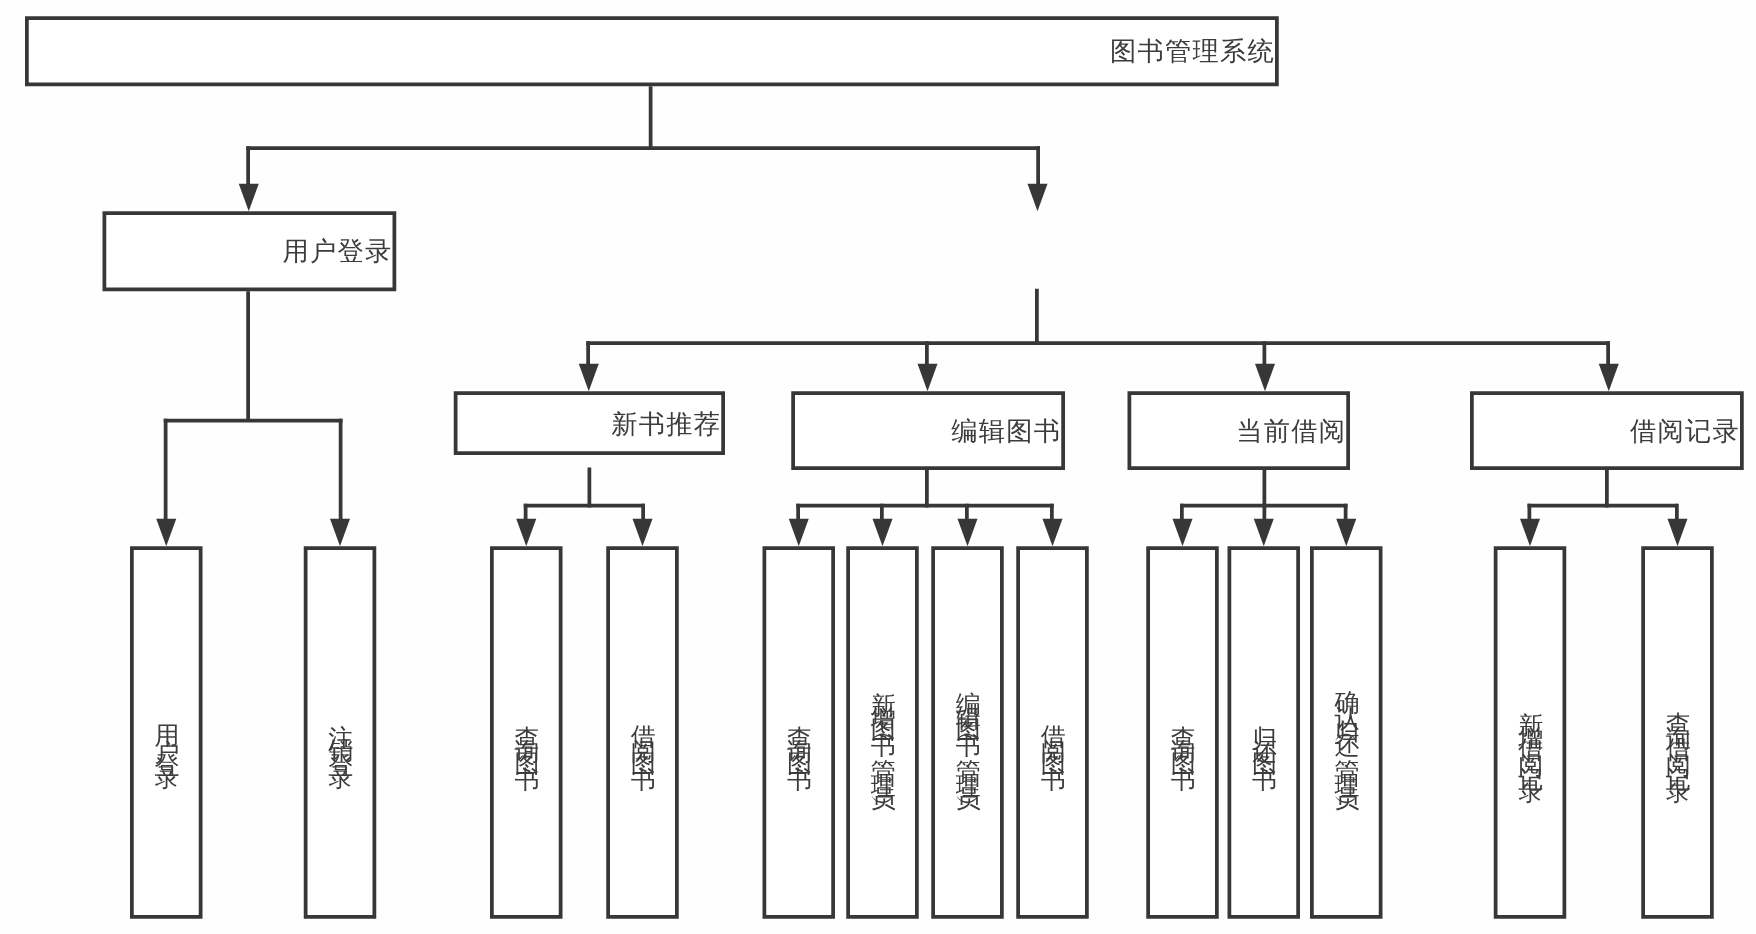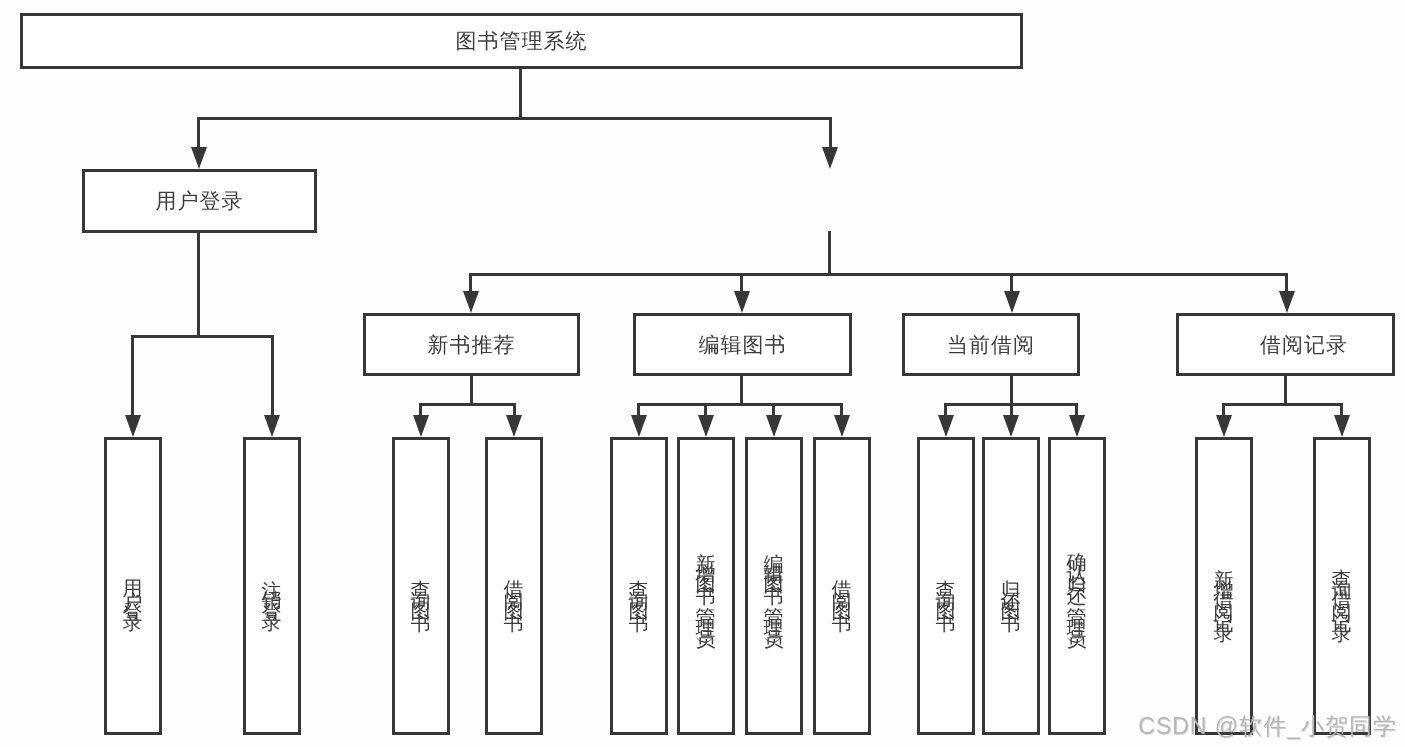--- a/index.html
+++ b/index.html
@@ -16,21 +16,21 @@
     overflow: hidden;
   }
   
   .box {
     position: absolute;
     box-sizing: border-box;
     background: #ffffff;
     border: 3px solid #373737;
     display: flex;
     align-items: center;
-    justify-content: center;
+    justify-content: flex-end;
     font-size: 21px;
     letter-spacing: 1px;
     color: #3c3c3c;
     z-index: 2;
   }
   
   .leaf {
     position: absolute;
     box-sizing: border-box;
     top: 437px;
@@ -111,21 +111,21 @@
   <div class="hl" style="left:469px; top:273px; width:819px;"></div>
   <div class="vl" style="left:469px; top:273px; height:25px;"></div>
   <div class="arr" style="left:463px; top:291px;"></div>
   <div class="vl" style="left:740px; top:273px; height:25px;"></div>
   <div class="arr" style="left:734px; top:291px;"></div>
   <div class="vl" style="left:1010px; top:273px; height:25px;"></div>
   <div class="arr" style="left:1004px; top:291px;"></div>
   <div class="vl" style="left:1285px; top:273px; height:25px;"></div>
   <div class="arr" style="left:1279px; top:291px;"></div>
 
-  <div class="box" style="left:363px; top:313px; width:217px; height:63px;">
+  <div class="box" style="left:363px; top:313px; width:217px; height:51px;">
     <span>新书推荐</span>
   </div>
   <div class="box" style="left:633px; top:313px; width:219px; height:63px;">
     <span>编辑图书</span>
   </div>
   <div class="box" style="left:902px; top:313px; width:178px; height:63px;">
     <span>当前借阅</span>
   </div>
   <div class="box" style="left:1176px; top:313px; width:219px; height:63px;padding-left:37px;">
     <span>借阅记录</span>
@@ -202,15 +202,14 @@
     <span class="vtext">确认归还（管理员）</span>
   </div>
 
   <div class="leaf" style="left:1195px;">
     <span class="vtext">新增借阅记录</span>
   </div>
   <div class="leaf" style="left:1313px;">
     <span class="vtext">查询借阅记录</span>
   </div>
 
-  <div class="watermark">CSDN @软件_小贺同学</div>
 
 </div>
 
 </body></html>

